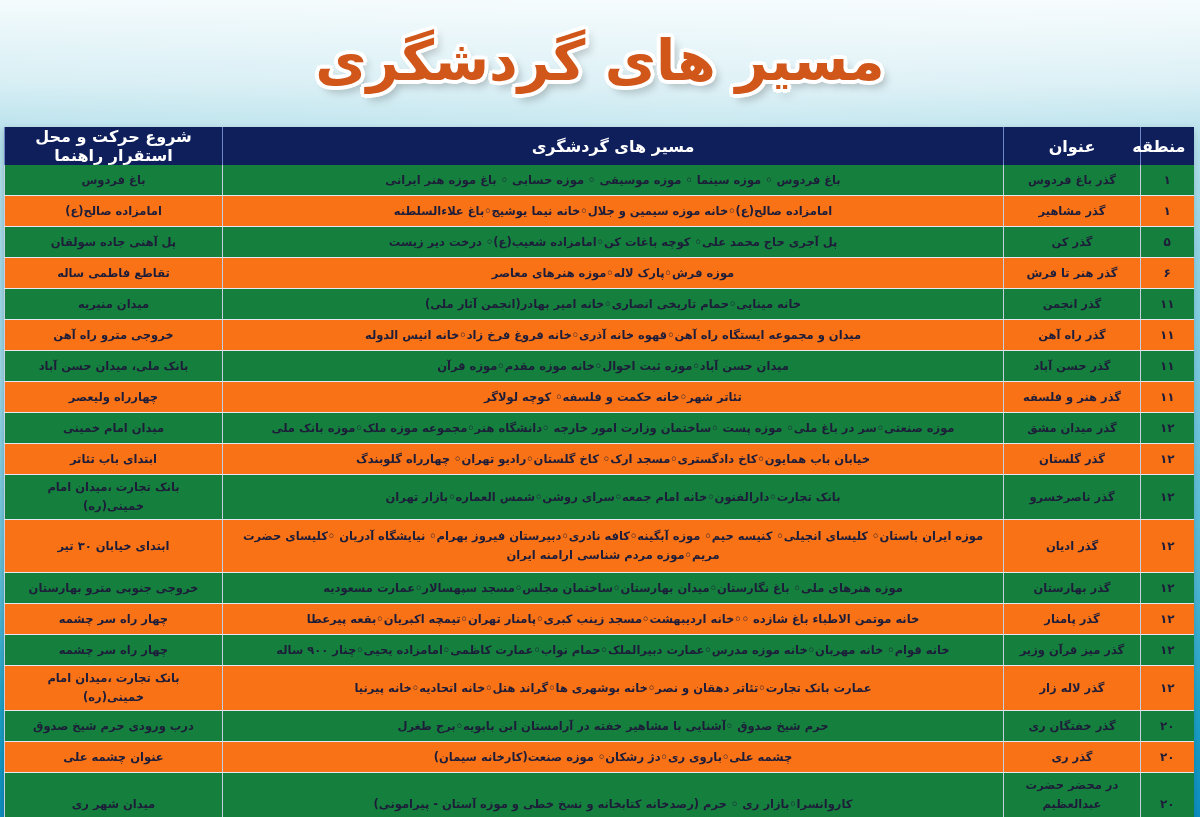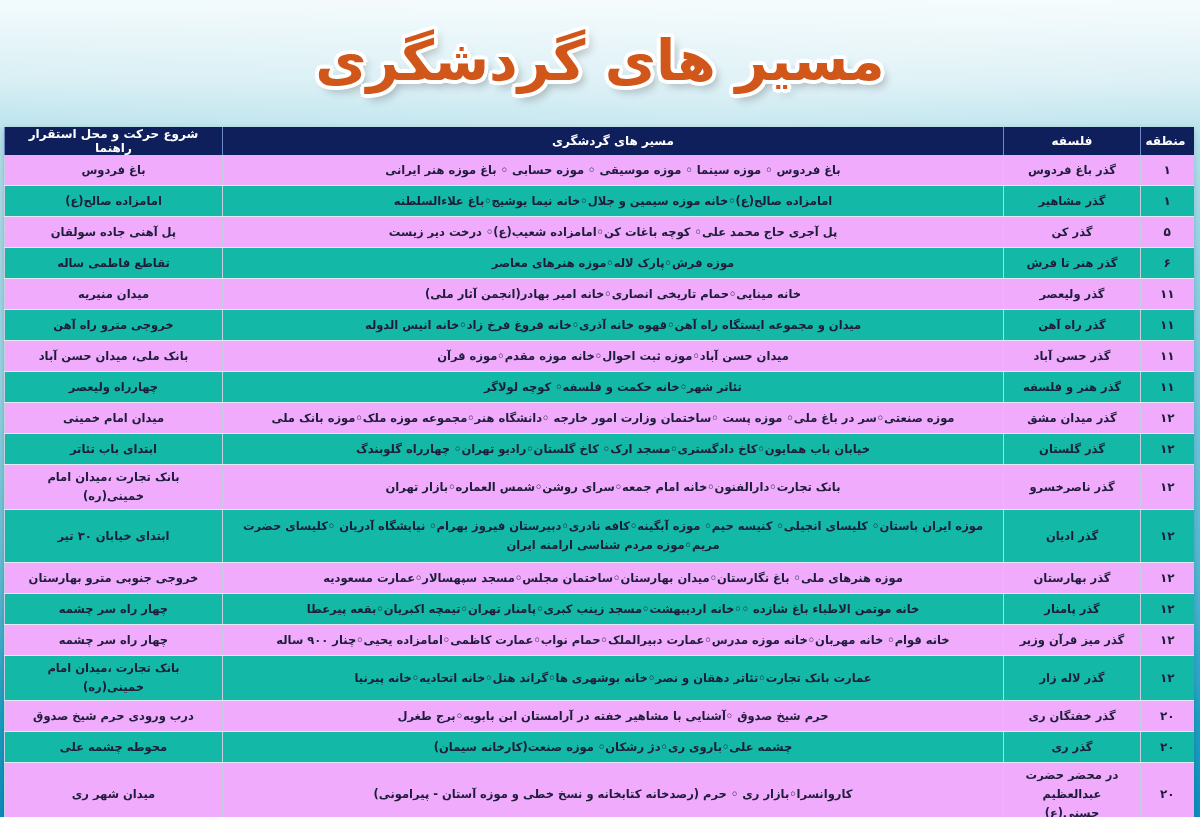--- a/index.html
+++ b/index.html
@@ -34,34 +34,34 @@
       box-shadow: 0 2px 6px rgba(0,0,0,0.2);
     }
     table {
       width: 100%; border-collapse: collapse; direction: rtl;
       font-family: "DejaVu Sans", sans-serif;
       font-size: 11.5px; font-weight: bold; color: #1d1d3a;
       table-layout: fixed;
     }
     th {
       background: #0e1f5c; color: #ffffff; height: 24px;
-      font-size: 12px; font-weight: bold;
+      font-size: 16px; font-weight: bold;
       border-left: 1px solid #6f86c7;
       padding: 0 8px;
     }
     th.col-title, td.col-title { text-align: center; }
     th.col-region { text-align: center; padding-left: 6px; }
     td {
       border-left: 1px solid #c6cfe2;
       border-bottom: 1px solid #e4e8f2;
       text-align: center; padding: 3px 10px; line-height: 19px;
       height: 24px;
     }
-    tr.odd td { background: #f0abfc; }
-    tr.even td { background: #14b8a6; }
+    tr.odd td { background: #15803d; }
+    tr.even td { background: #f97316; }
     tr.tall td { height: 46px; }
     td.col-region { font-size: 12px; }
     .watermark {
       position: absolute; left: 390px; top: 340px; width: 330px; height: 360px;
       pointer-events: none; opacity: 0.22;
     }
     col.c-region { width: 53px; }
     col.c-title { width: 137px; }
     col.c-routes { width: 781px; }
     col.c-start { width: 218px; }
@@ -84,21 +84,21 @@
   <table>
     <colgroup>
       <col class="c-region">
         <col class="c-title">
         <col class="c-routes">
         <col class="c-start">
     </colgroup>
     <thead>
       <tr>
         <th class="col-region">منطقه</th>
-        <th class="col-title">فلسفه</th>
+        <th class="col-title">عنوان</th>
         <th class="col-routes">مسیر های گردشگری</th>
         <th class="col-start">شروع حرکت و محل استقرار راهنما</th>
       </tr>
     </thead>
     <tbody id="tbody">
         <tr class="odd">
           <td class="col-region">۱</td>
           <td class="col-title">گذر باغ فردوس</td>
           <td class="col-routes">باغ فردوس ◦ موزه سینما ◦ موزه موسیقی ◦ موزه حسابی ◦ باغ موزه هنر ایرانی</td>
           <td class="col-start">باغ فردوس</td>
@@ -116,21 +116,21 @@
           <td class="col-start">پل آهنی جاده سولقان</td>
         </tr>
         <tr class="even">
           <td class="col-region">۶</td>
           <td class="col-title">گذر هنر تا فرش</td>
           <td class="col-routes">موزه فرش◦پارک لاله◦موزه هنرهای معاصر</td>
           <td class="col-start">تقاطع فاطمی ساله</td>
         </tr>
         <tr class="odd">
           <td class="col-region">۱۱</td>
-          <td class="col-title">گذر ولیعصر</td>
+          <td class="col-title">گذر انجمن</td>
           <td class="col-routes">خانه مینایی◦حمام تاریخی انصاری◦خانه امیر بهادر(انجمن آثار ملی)</td>
           <td class="col-start">میدان منیریه</td>
         </tr>
         <tr class="even">
           <td class="col-region">۱۱</td>
           <td class="col-title">گذر راه آهن</td>
           <td class="col-routes">میدان و مجموعه ایستگاه راه آهن◦قهوه خانه آذری◦خانه فروغ فرخ زاد◦خانه انیس الدوله</td>
           <td class="col-start">خروجی مترو راه آهن</td>
         </tr>
         <tr class="odd">
@@ -196,21 +196,21 @@
         <tr class="odd">
           <td class="col-region">۲۰</td>
           <td class="col-title">گذر خفتگان ری</td>
           <td class="col-routes">حرم شیخ صدوق ◦آشنایی با مشاهیر خفته در آرامستان ابن بابویه◦برج طغرل</td>
           <td class="col-start">درب ورودی حرم شیخ صدوق</td>
         </tr>
         <tr class="even">
           <td class="col-region">۲۰</td>
           <td class="col-title">گذر ری</td>
           <td class="col-routes">چشمه علی◦باروی ری◦دژ رشکان◦ موزه صنعت(کارخانه سیمان)</td>
-          <td class="col-start">محوطه چشمه علی</td>
+          <td class="col-start">عنوان چشمه علی</td>
         </tr>
         <tr class="odd tall">
           <td class="col-region">۲۰</td>
           <td class="col-title">در محضر حضرت عبدالعظیم حسنی(ع)</td>
           <td class="col-routes">کاروانسرا◦بازار ری ◦ حرم (رصدخانه کتابخانه و نسخ خطی و موزه آستان - پیرامونی)</td>
           <td class="col-start">میدان شهر ری</td>
         </tr>
       </tbody>
   </table>
 </div>

